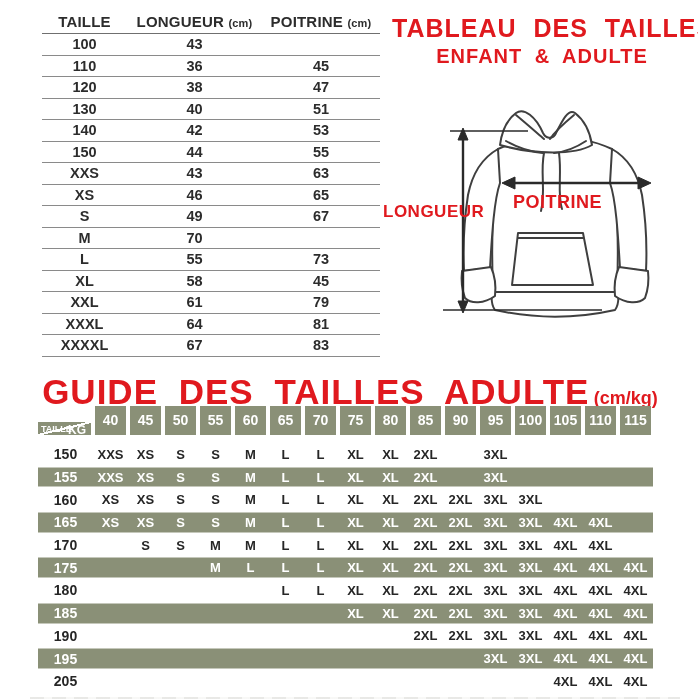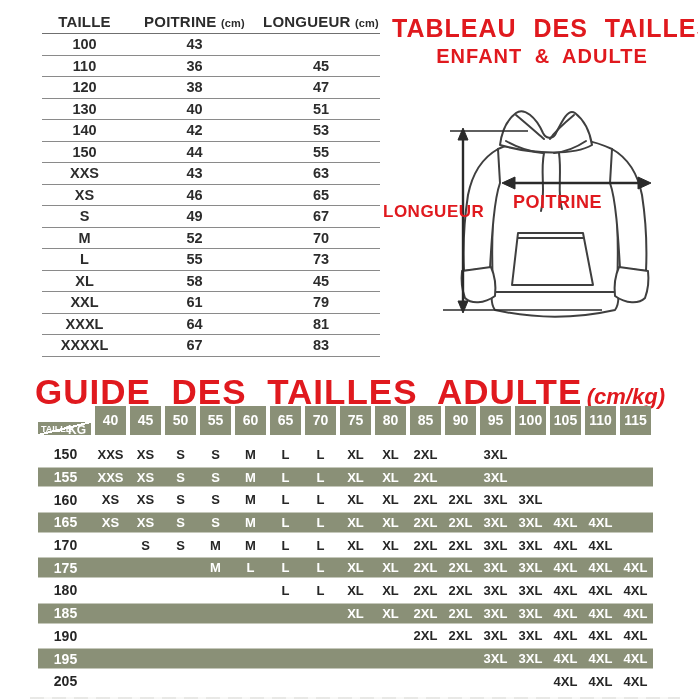--- a/index.html
+++ b/index.html
@@ -19,21 +19,21 @@
 
   
   .main-title { position:absolute; left:392px; top:14px; width:300px; text-align:center;
     color:#e0191e; font-weight:bold; }
   .main-title .l1 { font-size:25px; letter-spacing:1px; word-spacing:9px; white-space:nowrap; }
   .main-title .l2 { font-size:20px; letter-spacing:1px; word-spacing:6px; margin-top:2px; }
 
   .guide-title { position:absolute; left:0; top:372px; width:700px; text-align:center;
     color:#e0191e; font-weight:bold; white-space:nowrap; }
   .guide-title .t { font-size:35px; letter-spacing:1px; word-spacing:10px; }
-  .guide-title .u { font-size:22px; letter-spacing:0; word-spacing:0;font-style:italic; }
+  .guide-title .u { font-size:18px; letter-spacing:0; word-spacing:0; }
 
   
   .hoodie-wrap { position:absolute; left:440px; top:95px; width:230px; height:235px; }
   .diagram-label { position:absolute; color:#e0191e; font-weight:bold; white-space:nowrap; }
   .label-longueur { left:383px; top:202px; font-size:17px; letter-spacing:.5px; }
   .label-poitrine { left:513px; top:192px; font-size:18px; letter-spacing:.5px; }
 
   
   .adult { position:absolute; left:38px; top:406px; width:615px; }
   .adult-header { display:grid; grid-template-columns:55px repeat(16,35px); height:29px; }
@@ -54,22 +54,22 @@
     background:repeating-linear-gradient(to right,#e3e3e0 0 14px, #f6f6f4 14px 22px); opacity:.8; }
 </style>
 </head>
 <body>
 
 <div class="canvas">
 
   <div class="kid-table">
     <div class="kid-header" id="kid-header">
         <div class="kid-hcell"><span>TAILLE</span> <span class="unit"></span></div>
+        <div class="kid-hcell"><span>LONGUEUR</span> <span class="unit">(cm)</span></div>
         <div class="kid-hcell"><span>POITRINE</span> <span class="unit">(cm)</span></div>
-        <div class="kid-hcell"><span>LONGUEUR</span> <span class="unit">(cm)</span></div>
       </div>
     <div id="kid-rows">
         <div class="kid-row">
           <div class="kid-cell">100</div>
           <div class="kid-cell">43</div>
         </div>
         <div class="kid-row">
           <div class="kid-cell">110</div>
           <div class="kid-cell">36</div>
           <div class="kid-cell">45</div>
@@ -104,21 +104,20 @@
           <div class="kid-cell">46</div>
           <div class="kid-cell">65</div>
         </div>
         <div class="kid-row">
           <div class="kid-cell">S</div>
           <div class="kid-cell">49</div>
           <div class="kid-cell">67</div>
         </div>
         <div class="kid-row">
           <div class="kid-cell">M</div>
-          <div class="kid-cell">52</div>
           <div class="kid-cell">70</div>
         </div>
         <div class="kid-row">
           <div class="kid-cell">L</div>
           <div class="kid-cell">55</div>
           <div class="kid-cell">73</div>
         </div>
         <div class="kid-row">
           <div class="kid-cell">XL</div>
           <div class="kid-cell">58</div>

